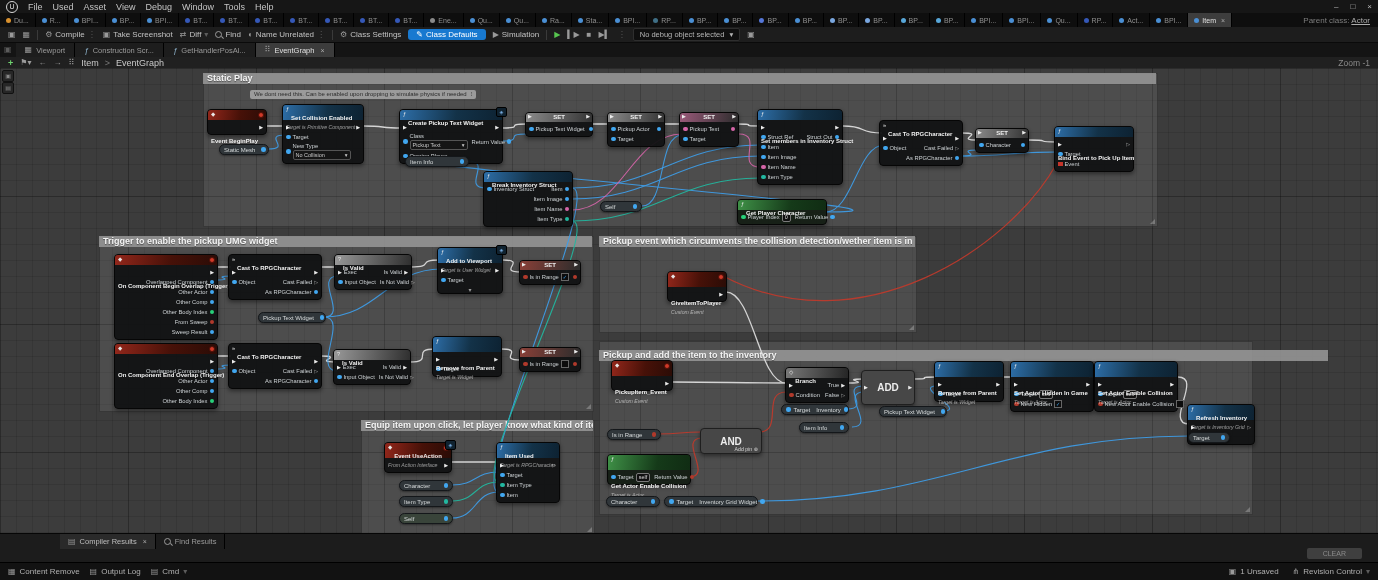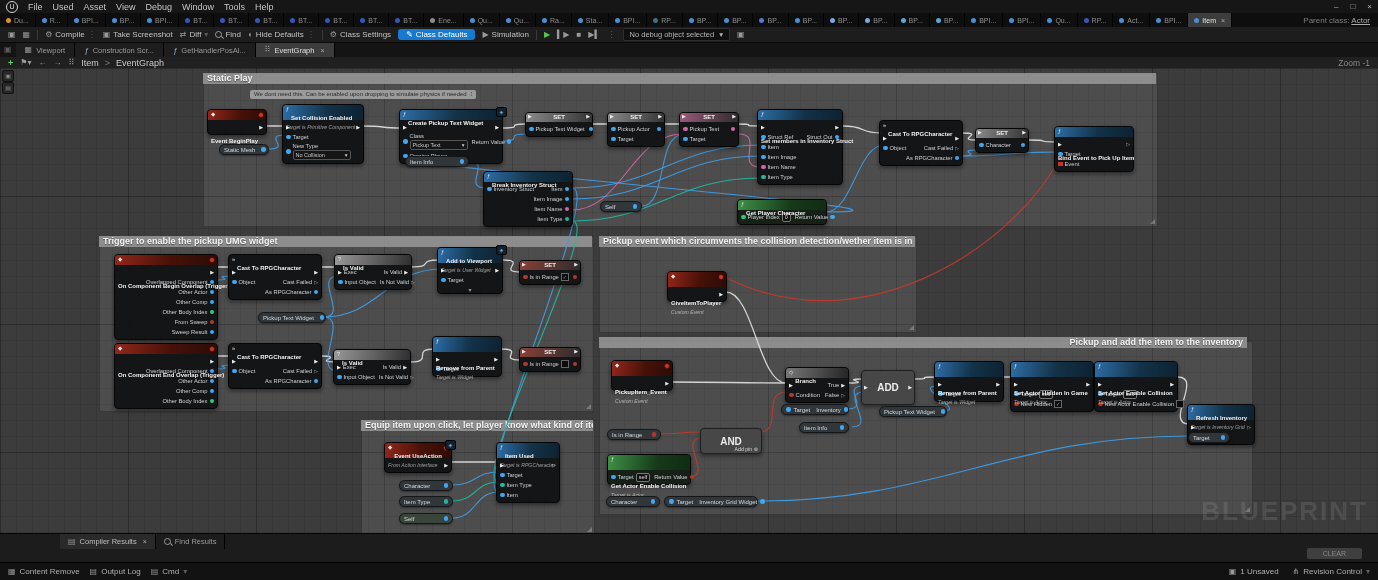--- a/index.html
+++ b/index.html
@@ -315,21 +315,21 @@
       <span class="ic">⇄</span>
       <span>Diff</span>
       <span class="ic dim">▾</span>
     </div>
     <div class="tbtn">
       <span class="mag"></span>
       <span>Find</span>
     </div>
     <div class="tbtn">
       <span class="ic">◐</span>
-      <span>Hide Defaults</span>
+      <span>Name Unrelated</span>
       <span class="ic dim">⋮</span>
     </div>
     <span class="vsep"></span>
     <div class="tbtn">
       <span class="ic">⚙</span>
       <span>Class Settings</span>
     </div>
     <div class="tbtn primary">
       <span class="ic">✎</span>
       <span>Class Defaults</span>
@@ -442,32 +442,31 @@
         <path d="M572,153 C656.6,153 675.4,110 760,110" stroke="#22b7a0" stroke-width="1.1" fill="none" opacity="0.92"></path>
         <path d="M572,153 C604.85,153 466.15,414 499,414" stroke="#22b7a0" stroke-width="1.1" fill="none" opacity="0.92"></path>
         <path d="M452,433 C477,433 474,414 499,414" stroke="#22b7a0" stroke-width="1.1" fill="none" opacity="0.92"></path>
         <path d="M723,208 C860,280 1010,180 1057,95" stroke="#c0392b" stroke-width="1.2" fill="none" opacity="0.92"></path>
         <path d="M658,366 C683,366 677,364 702,364" stroke="#c0392b" stroke-width="1.2" fill="none" opacity="0.92"></path>
         <path d="M689,409 C714,409 677,370 702,370" stroke="#c0392b" stroke-width="1.2" fill="none" opacity="0.92"></path>
         <path d="M759,364 C784,364 761,324 786,324" stroke="#c0392b" stroke-width="1.2" fill="none" opacity="0.92"></path>
       </svg>
     <div class="mini-ic" style="left:2px;top:2px;">▣</div>
     <div class="mini-ic" style="left:2px;top:14px;">▤</div>
-    <div class="wm">BLUEPRINT</div>
   <div class="cbody" style="left: 203px; top: 5px; width: 953px; height: 152px;"></div>
       <div class="chead" style="left: 203px; top: 5px; width: 953px;"><span>Static Play</span></div>
       <div class="chandle" style="left: 1150px; top: 151px;"></div>
       <div class="cbody" style="left: 99px; top: 168px; width: 493px; height: 174px;"></div>
       <div class="chead" style="left: 99px; top: 168px; width: 493px;"><span>Trigger to enable the pickup UMG widget</span></div>
       <div class="chandle" style="left: 586px; top: 336px;"></div>
       <div class="cbody" style="left: 599px; top: 168px; width: 316px; height: 95px;"></div>
       <div class="chead" style="left: 599px; top: 168px; width: 316px;"><span>Pickup event which circumvents the collision detection/wether item is in range</span></div>
       <div class="chandle" style="left: 909px; top: 257px;"></div>
       <div class="cbody" style="left: 599px; top: 273px; width: 652px; height: 172px;"></div>
-      <div class="chead" style="left: 599px; top: 269px; width: 648px; text-align: right;"><span>Pickup and add the item to the inventory</span></div>
+      <div class="chead" style="left: 599px; top: 282px; width: 729px;"><span>Pickup and add the item to the inventory</span></div>
       <div class="chandle" style="left: 1245px; top: 439px;"></div>
       <div class="cbody" style="left: 361px; top: 352px; width: 232px; height: 113px;"></div>
       <div class="chead" style="left: 361px; top: 352px; width: 232px;"><span>Equip item upon click, let player know what kind of item</span></div>
       <div class="chandle" style="left: 587px; top: 459px;"></div>
       <div class="note" style="left: 250px; top: 22px; width: 218px;">
         <span>We dont need this. Can be enabled upon dropping to simulate physics if needed</span>
         <span style="margin-left: auto;">⁝</span>
       </div>
       <div class="node" style="left: 207px; top: 41px; width: 60px;">
         <div class="nhd hd-event"><span class="nglyph">◆</span><span class="ntitle">Event BeginPlay</span><span class="badge"></span></div>

